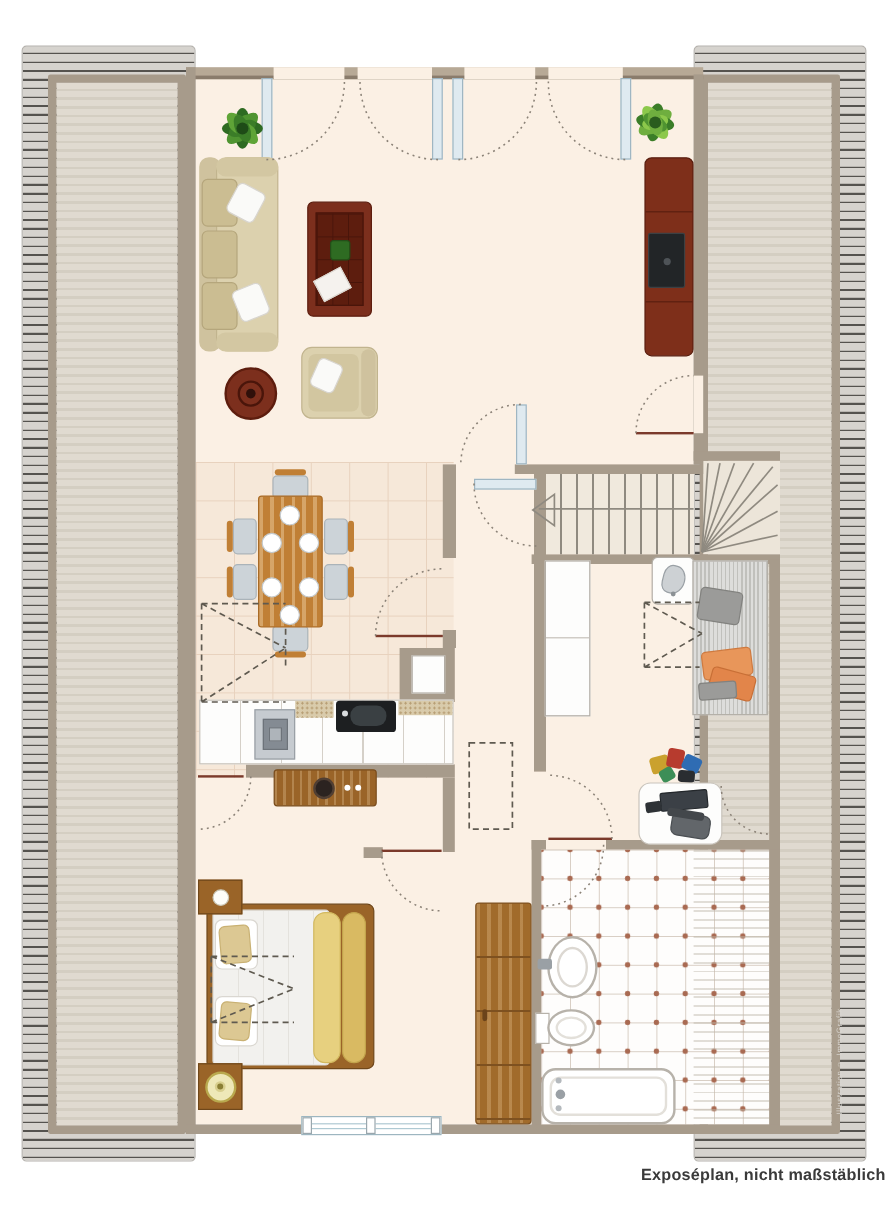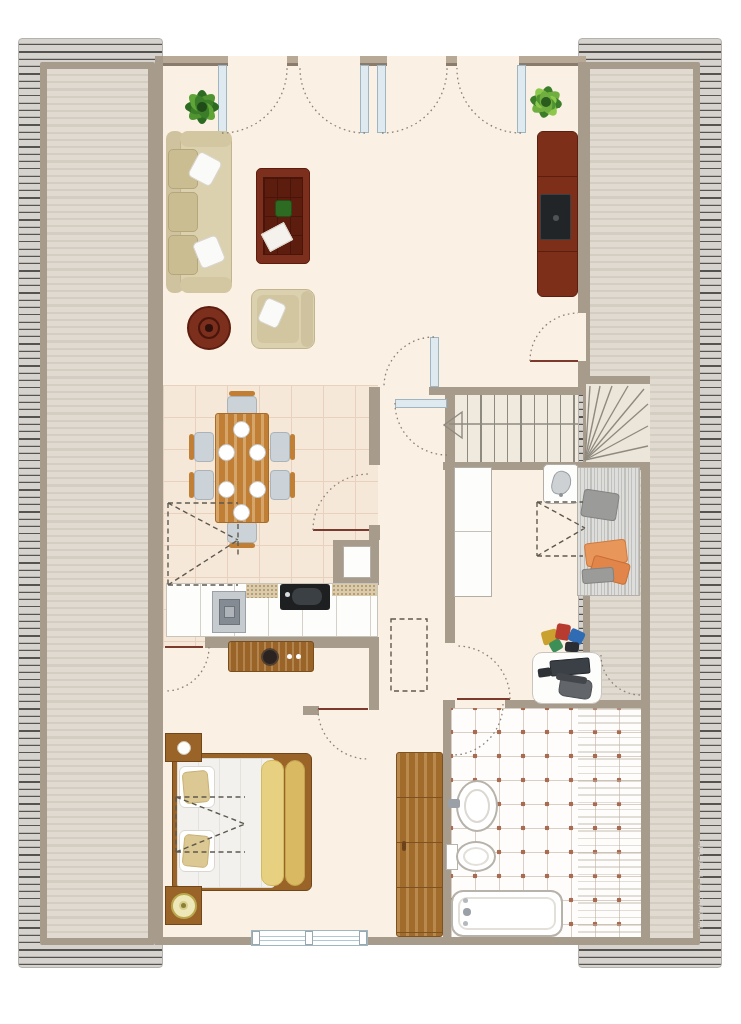--- a/index.html
+++ b/index.html
@@ -308,13 +308,14 @@
         <ellipse rx="6" ry="11" fill="#6fae3f" transform="rotate(32)"></ellipse>
         <ellipse rx="6" ry="11" fill="#8cc84b" transform="rotate(77)"></ellipse>
         <ellipse rx="6" ry="11" fill="#4f9431" transform="rotate(122)"></ellipse>
         <ellipse rx="6" ry="11" fill="#6fae3f" transform="rotate(167)"></ellipse>
         <circle r="5" fill="#2a5c1e"></circle>
       </g>
     </g>
   </svg>
 
   <div id="watermark">Illustration © ImmoGrafik</div>
+  <div id="caption">Exposéplan, nicht maßstäblich</div>
 </div>
 
 </body></html>

